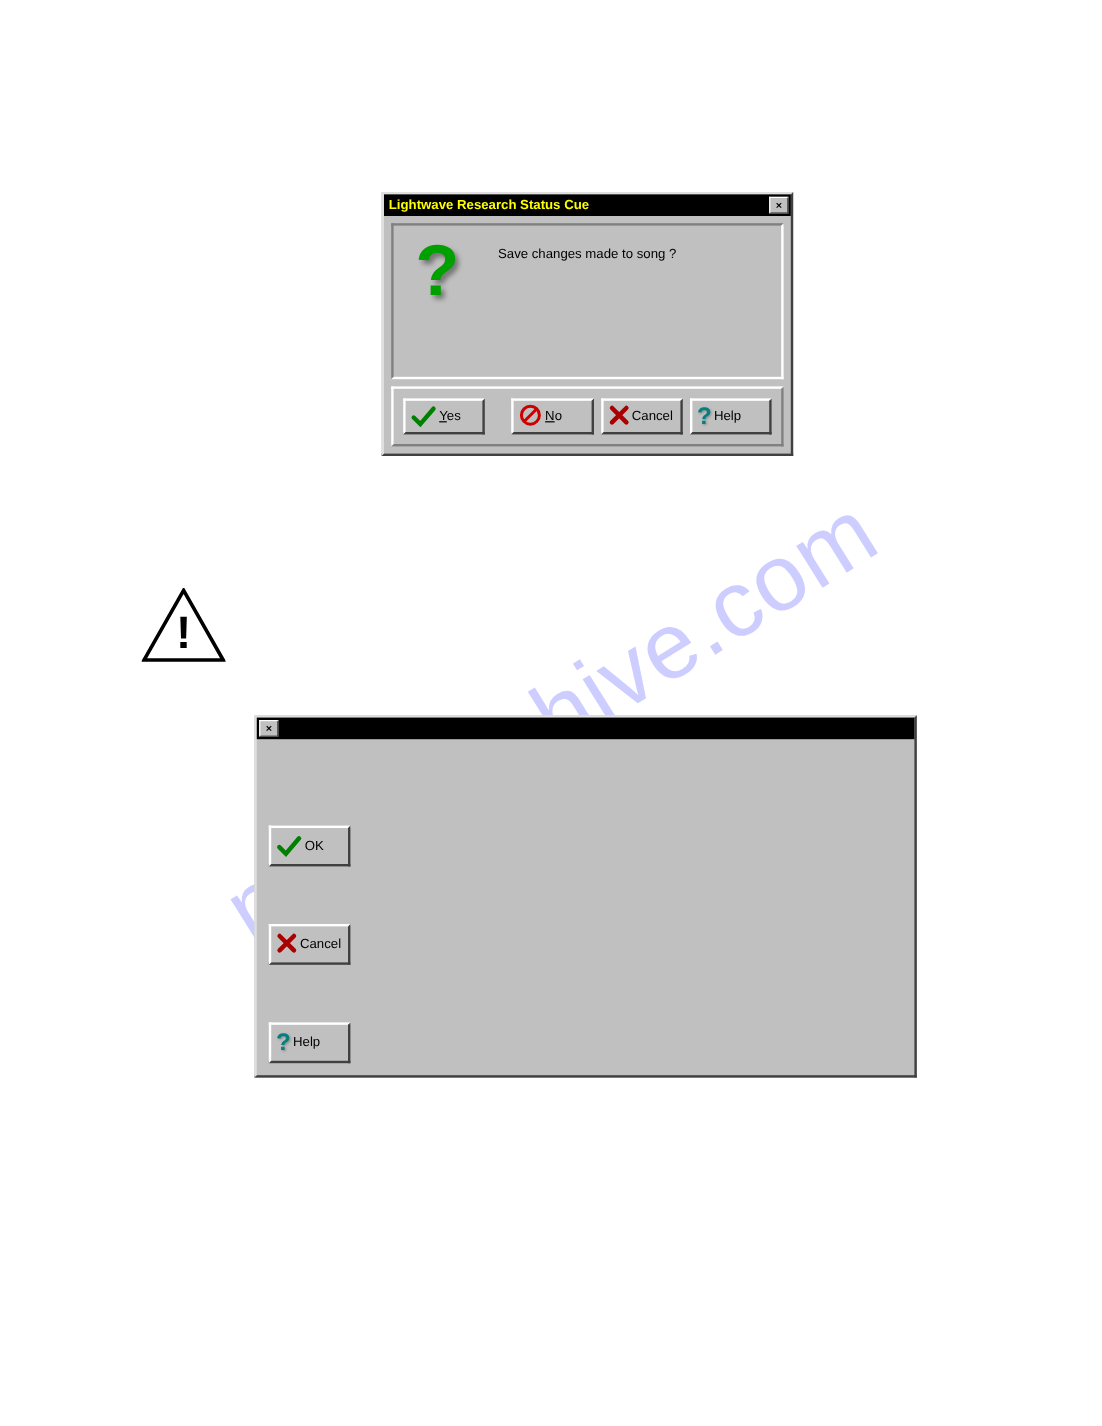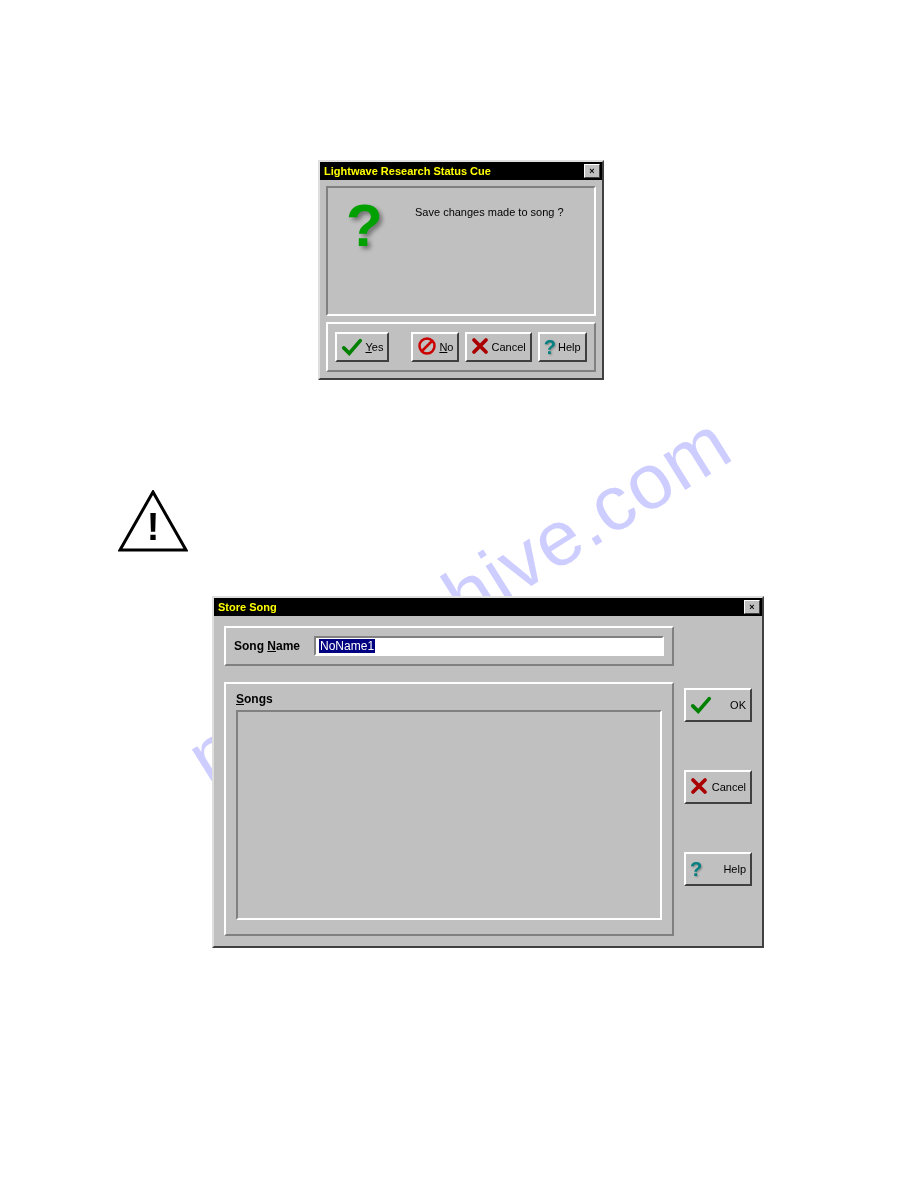--- a/index.html
+++ b/index.html
@@ -60,21 +60,21 @@
       border: 2px solid;
       border-color: #ffffff #808080 #808080 #ffffff;
       background: #c0c0c0;
     }
     .btn {
       background: #c0c0c0;
       border: 2px solid;
       border-color: #ffffff #404040 #404040 #ffffff;
       display: flex;
       align-items: center;
-      justify-content: space-between;
+      justify-content: flex-start;
       gap: 2px;
       font-size: 11px;
       color: #000;
       cursor: pointer;
       padding: 0 4px;
     }
     .btn-label u {
       text-decoration: underline;
     }
     .q-icon {
@@ -133,21 +133,21 @@
       pointer-events: none;
       white-space: nowrap;
       letter-spacing: 1px;
     }
   </style>
 </head>
 <body>
 
 <div class="watermark">manualshive.com</div>
 
-<div class="dialog" style="left:318px; top:160px; width:286px;">
+<div class="dialog" style="left:318px; top:160px; width:343px;">
   <div class="titlebar">
     <span class="title-text">Lightwave Research Status Cue</span>
     <div class="close-x">×</div>
   </div>
   <div style="padding:6px;">
     <div class="inset-panel" style="height:130px; padding:14px 18px; display:flex; align-items:flex-start; gap:24px;">
       <div class="q-icon">
         <div class="q-main">?</div>
       </div>
       <div style="font-weight:normal; font-size:11px; padding-top:4px;">Save changes made to song ?</div>
@@ -188,39 +188,24 @@
 
 <div class="warning-triangle">
   <svg viewBox="0 0 70 64">
     <path d="M 35 2 L 68 60 L 2 60 Z" fill="#ffffff" stroke="#000000" stroke-width="3"></path>
     <text x="35" y="50" text-anchor="middle" font-size="38" font-weight="bold" font-family="Arial" fill="#000000">!</text>
   </svg>
 </div>
 
 <div class="dialog" style="left:212px; top:596px; width:552px;">
   <div class="titlebar">
-    <span class="title-text">Store Song</span>
     <div class="close-x">×</div>
   </div>
   <div style="padding:10px;">
     <div style="display:flex; gap:10px; align-items:flex-start;">
-      <div style="flex:1;">
-
-        <div class="outset-panel" style="padding:8px; display:flex; align-items:center; gap:14px;">
-          <span style="font-weight:bold; font-size:12px;">Song <u>N</u>ame</span>
-          <div class="input-field" style="flex:1; display:flex; align-items:center;">
-            <span class="input-selected">NoName1</span>
-          </div>
-        </div>
-
-        <div class="outset-panel" style="margin-top:16px; padding:8px 10px 14px 10px;">
-          <div style="font-weight:bold; font-size:12px; margin-bottom:4px;"><u>S</u>ongs</div>
-          <div class="inset-panel" style="height:210px; background:#c0c0c0;"></div>
-        </div>
-      </div>
 
       <div style="display:flex; flex-direction:column; gap:48px; padding-top:62px;">
         <div class="btn" style="width:68px; height:34px;">
           <span class="check-icon">
             <svg viewBox="0 0 24 24">
                 <path d="M 3 13 L 9 19 L 21 5" stroke="#008000" stroke-width="4" fill="none" stroke-linecap="round"></path>
               </svg>
           </span>
           <span class="btn-label">OK</span>
         </div>

